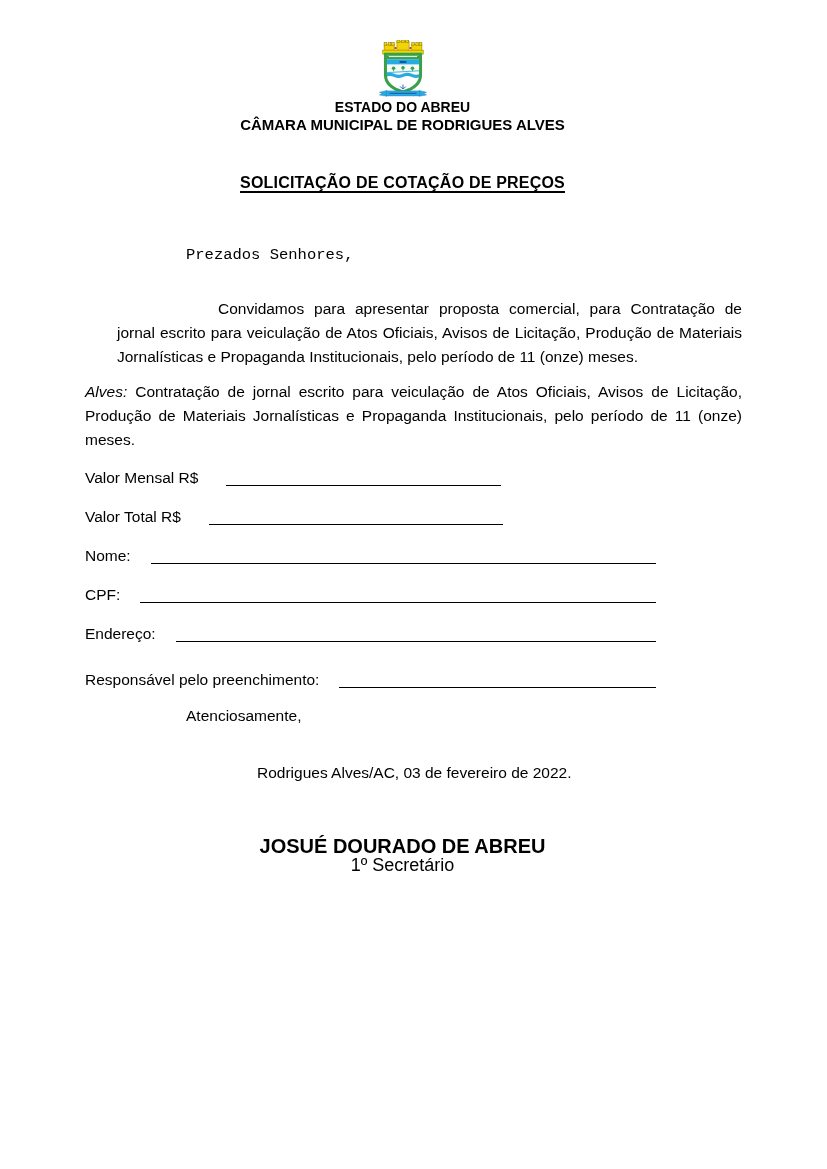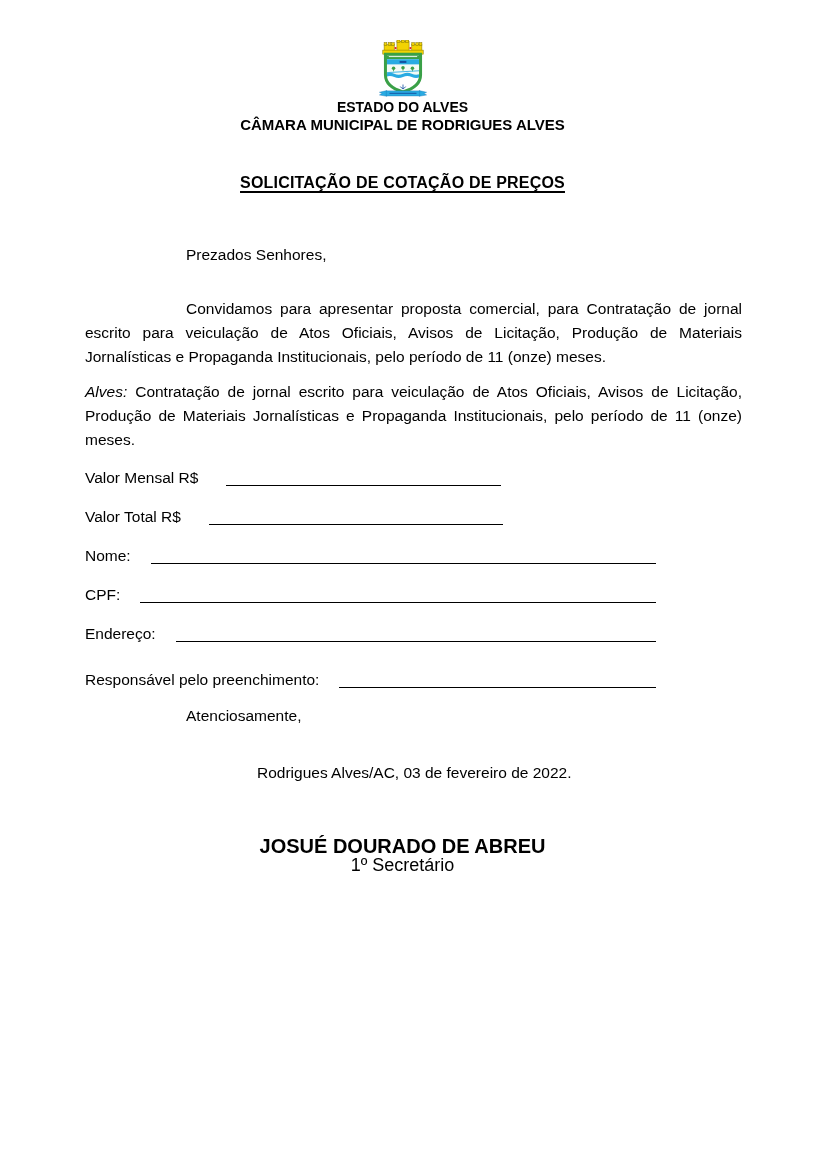--- a/index.html
+++ b/index.html
@@ -25,22 +25,22 @@
     font-size: 15px; font-weight: bold; line-height: 18px;
   }
   .doc-title {
     font-size: 16px; font-weight: bold; line-height: 19px; margin-top: 39px;
     text-decoration: underline;
     text-underline-offset: 3px;
     text-decoration-thickness: 1.5px;
     letter-spacing: 0.2px;
   }
   .para { margin: 0; text-align: justify; line-height: 24px; }
-  .salutation { margin-top: 51px; padding-left: 101px; line-height: 24px; }
-  .intro { margin-top: 30px; text-indent: 101px; }
+  .salutation { margin-top: 51px; padding-left: 101px; line-height: 24px; font-family: Liberation Mono, monospace; }
+  .intro { margin-top: 30px; text-indent: 101px; margin-left: 32px; }
   .item-para { margin-top: 11px; }
   .item-para em { font-style: italic; }
   .field-row {
     display: flex; align-items: stretch;
     height: 24px; margin-top: 15px; gap: 20px;
   }
   .field-label { white-space: nowrap; line-height: 24px; }
   .blank-line {
     flex: 1 1 auto;
     border-bottom: 1.6px solid #000;
@@ -108,21 +108,21 @@
         <path d="M24,50 Q30.5,47 37,50 T50,50 T63,50 T76,50 L76,55 Q69.5,58 63,55 T50,55 T37,55 T24,55 Z" fill="#29abe2"></path>
         <path d="M50,66 L50,73 M46,69 Q50,75 54,69" stroke="#1450a0" stroke-width="1.2" fill="none"></path>
       </g>
       <g stroke="#1a7ab8" stroke-width="0.6" fill="#29abe2">
         <path d="M26,75 L15,77.5 L19,79.5 L15,81.5 L26,83.5 Z"></path>
         <path d="M74,75 L85,77.5 L81,79.5 L85,81.5 L74,83.5 Z"></path>
         <rect x="25" y="75.5" width="50" height="7.5"></rect>
       </g>
       <rect x="30" y="78.3" width="40" height="1.4" fill="#1450a0"></rect>
     </svg>
-    <div class="state-name">ESTADO DO ALVES</div>
+    <div class="state-name">ESTADO DO ABREU</div>
     <div class="muni-name">CÂMARA MUNICIPAL DE RODRIGUES ALVES</div>
   </div>
 
   <div class="doc-title center">SOLICITAÇÃO DE COTAÇÃO DE PREÇOS</div>
 
   <p class="salutation">Prezados Senhores,</p>
 
   <p class="para intro">Convidamos para apresentar proposta comercial, para Contratação de jornal escrito para veiculação de Atos Oficiais, Avisos de Licitação, Produção de Materiais Jornalísticas e Propaganda Institucionais, pelo período de 11 (onze) meses.</p>
 
   <p class="para item-para">

